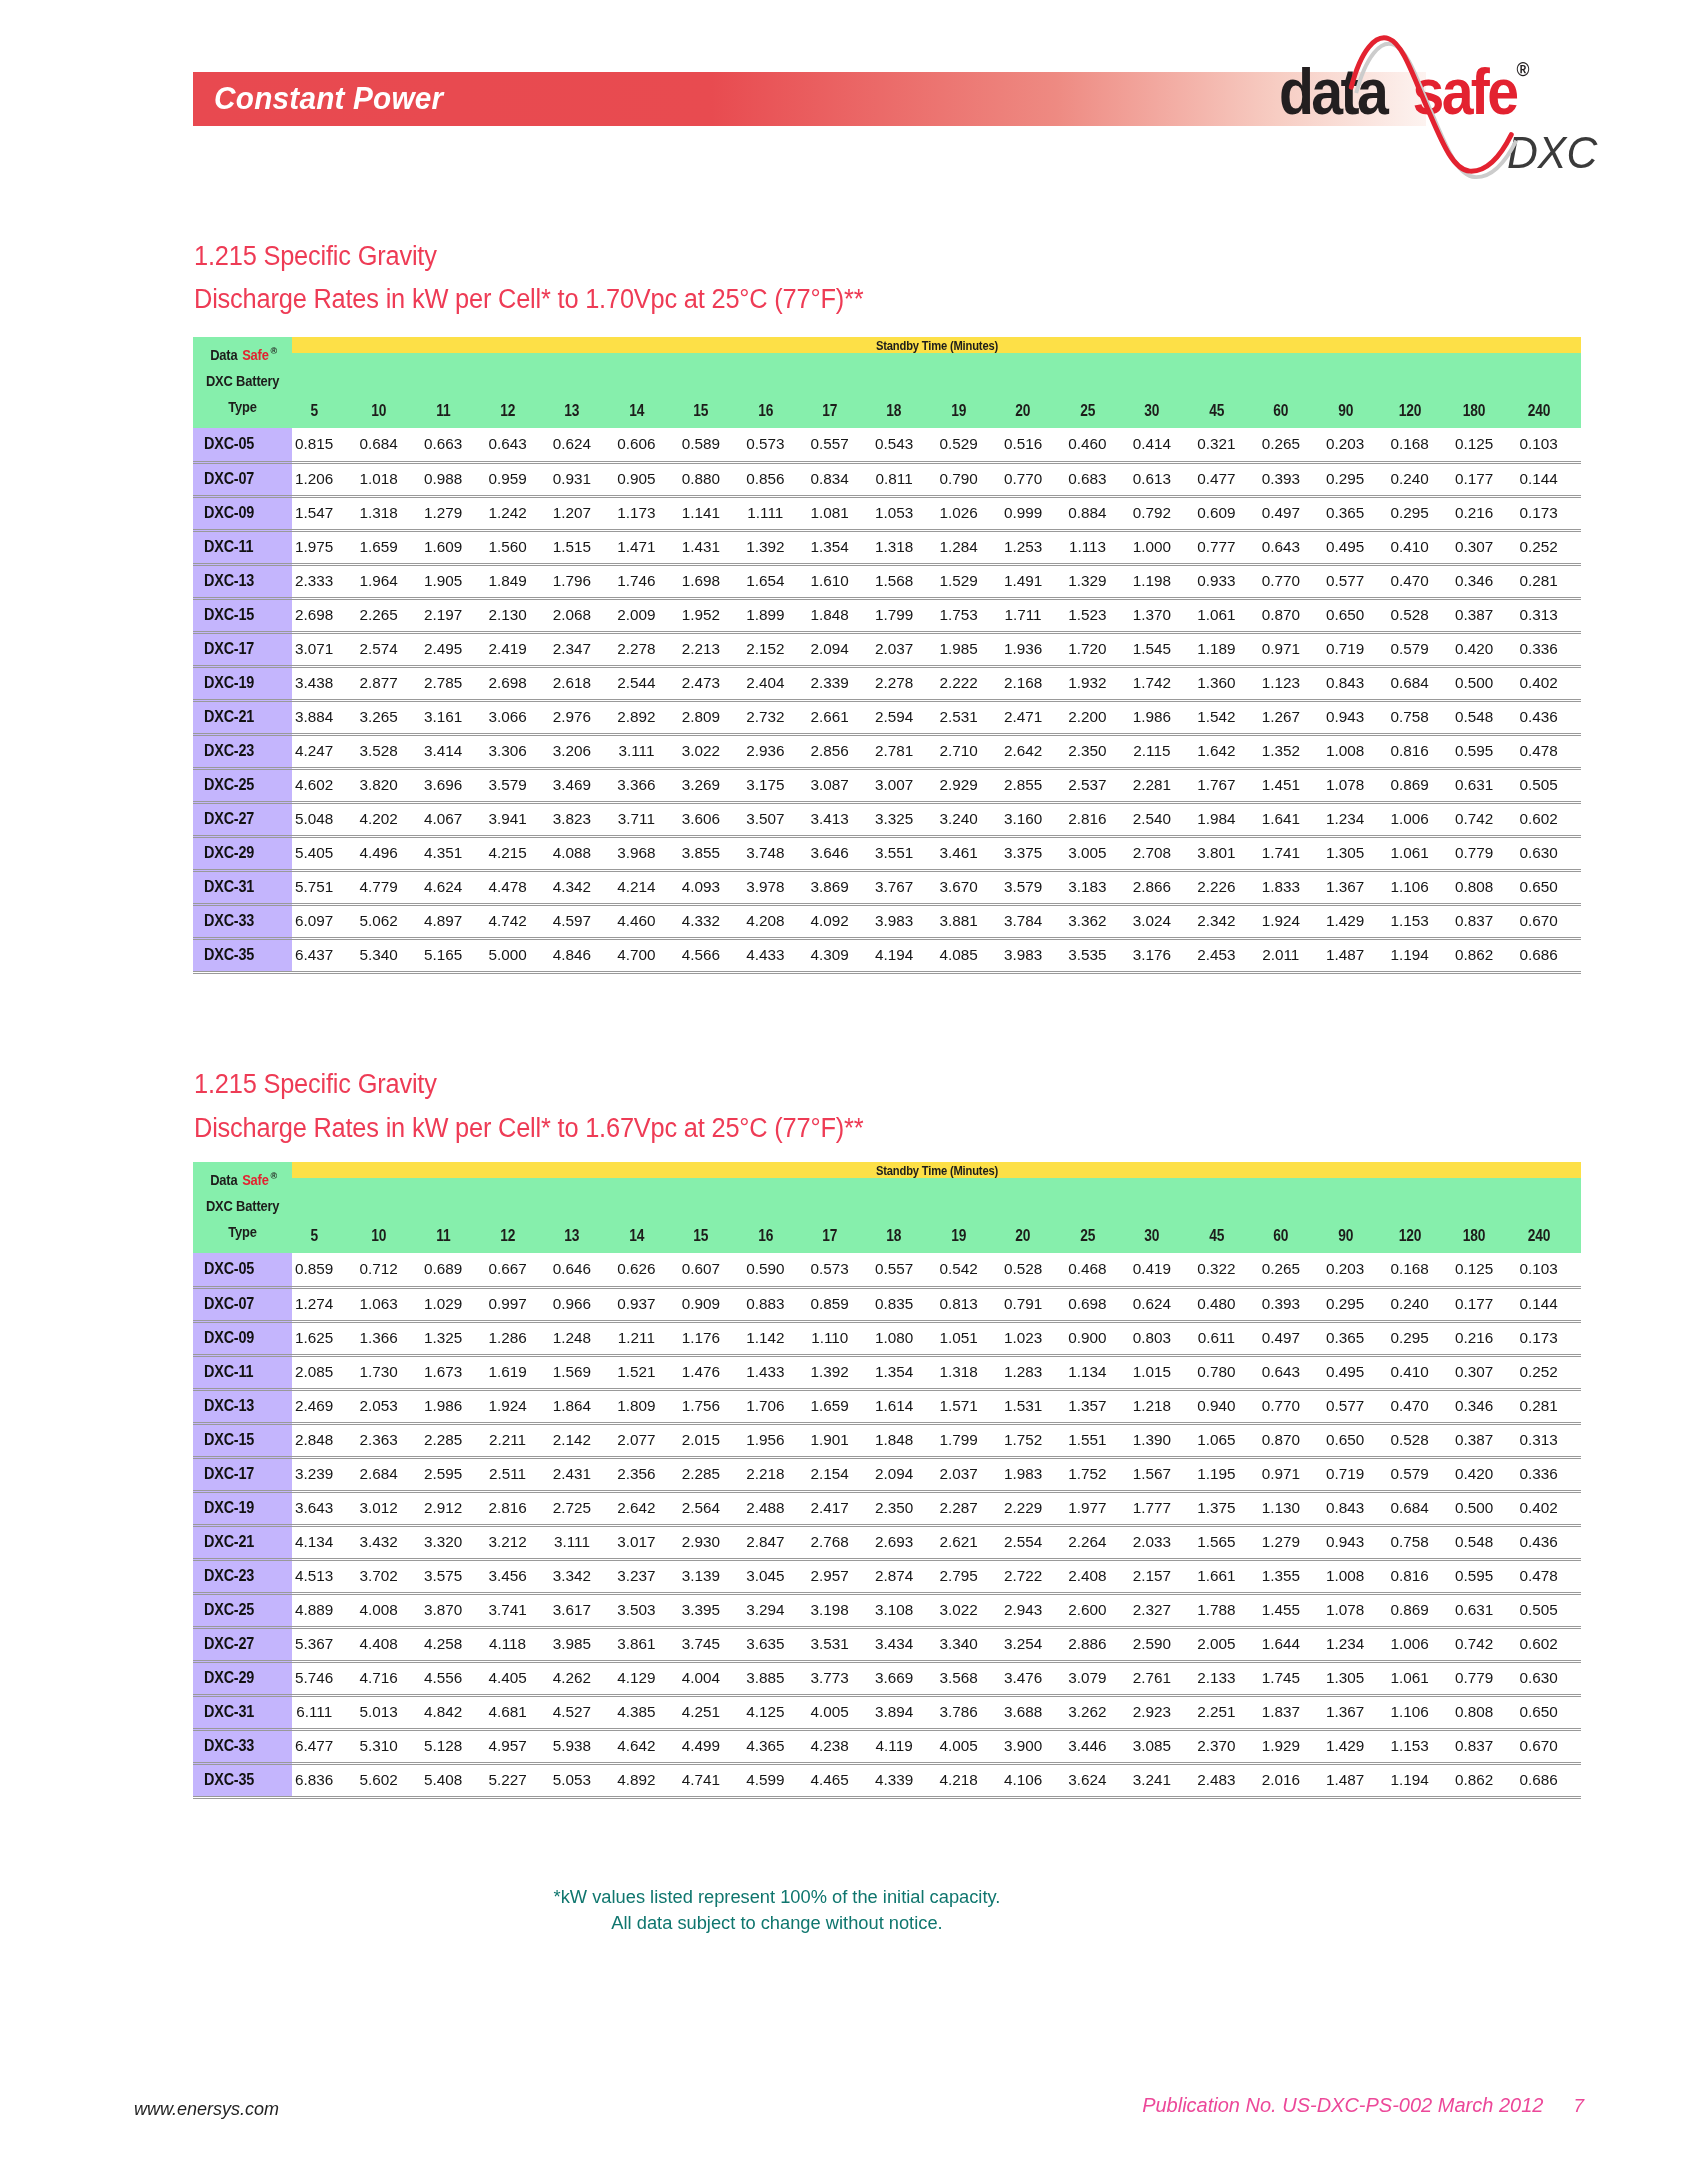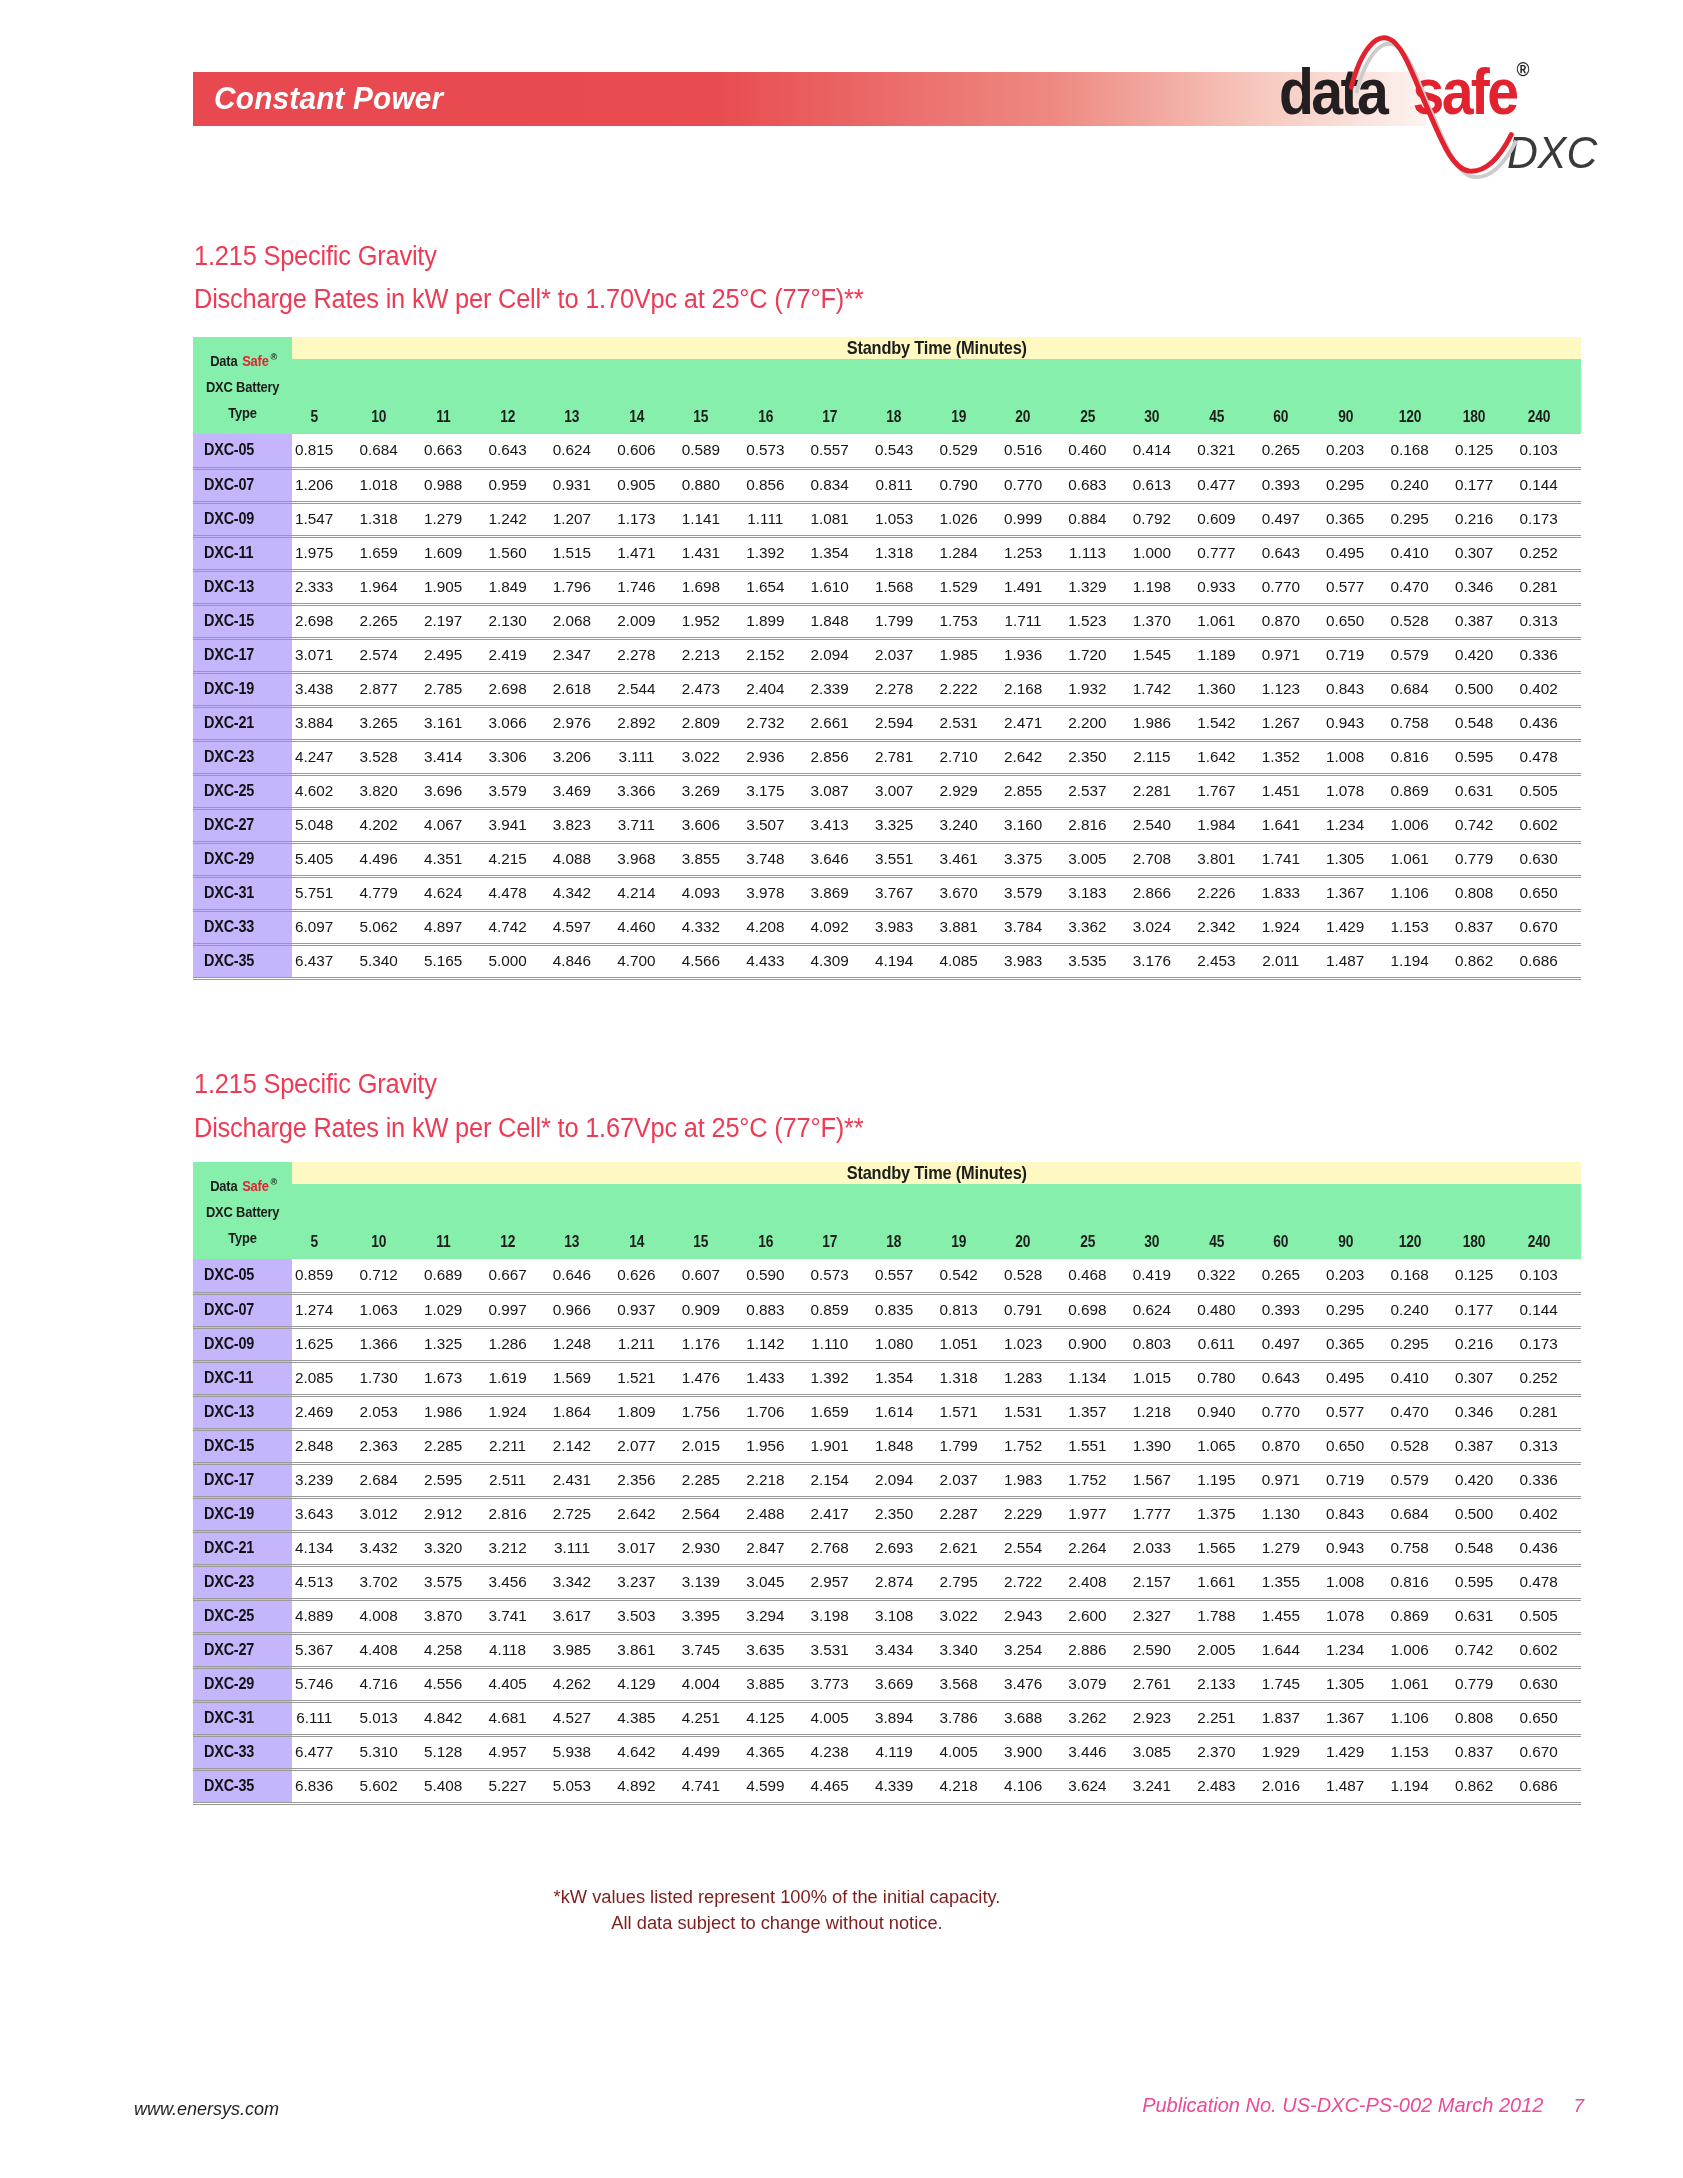--- a/index.html
+++ b/index.html
@@ -33,39 +33,39 @@
   .sec-title {
     position:absolute; left:194px; color:#ee3b55; font-size:27px; font-weight:normal;
     letter-spacing:-0.2px; transform:scaleX(0.94); transform-origin:left center; white-space:nowrap;
   }
   
   .dtable { position:absolute; left:193px; width:1388px; }
   .dtable table { border-collapse:collapse; table-layout:fixed; width:1388px; }
   .dtable col.c-label { width:99px; }
   .dtable thead th { background:#86efac; font-weight:bold; color:#1d1d1b; }
   .dtable th.band {
-    background:#fef9c3; height:16px; font-size:19px; text-align:center; vertical-align:middle;
+    background:#fde047; height:16px; font-size:13px; text-align:center; vertical-align:middle;
   }
   .dtable tr.cols th { height:75px; vertical-align:bottom; padding:0 20px 8px 0; font-size:16px; text-align:center; }
   .dtable th.corner { vertical-align:bottom; text-align:center; padding-bottom:8px; font-size:15px; line-height:26px; }
   .dtable th.corner .red { color:#e32230; }
   .dtable th.corner .reg { font-size:9px; vertical-align:6px; }
   .cn { display:inline-block; transform:scaleX(0.86); transform-origin:center; letter-spacing:-0.2px; white-space:nowrap; }
   .dtable tbody td {
     height:34px; border-bottom:3px double #999999; background:#ffffff;
     font-size:15.3px; text-align:center; padding-right:20px; color:#161616;
   }
   .dtable tbody th {
     height:34px; border-bottom:3px double #999999; background:#c4b5fd;
     font-size:16px; text-align:left; padding-left:11px; font-weight:bold; color:#111111;
   }
   .dtable tbody th .cn { transform:scaleX(0.9); transform-origin:left center; }
   
   .notes { position:absolute; left:193px; top:1884px; width:1168px; text-align:center;
-           font-size:18.3px; line-height:26px; color:#7f1d1d; }
+           font-size:18.3px; line-height:26px; color:#0f766e; }
   .footer-left { position:absolute; left:134px; top:2099px; font-style:italic; font-size:18px; color:#222222; }
   .footer-right { position:absolute; right:99px; top:2094px; font-style:italic; font-size:20px; color:#ec4899; white-space:nowrap;text-align:center; }
   .footer-right .pageno { margin-left:30px; font-size:19px; }
 </style>
 </head>
 <body>
 
 <div class="titlebar">
   <span class="tb-text">Constant Power</span>
 </div>

